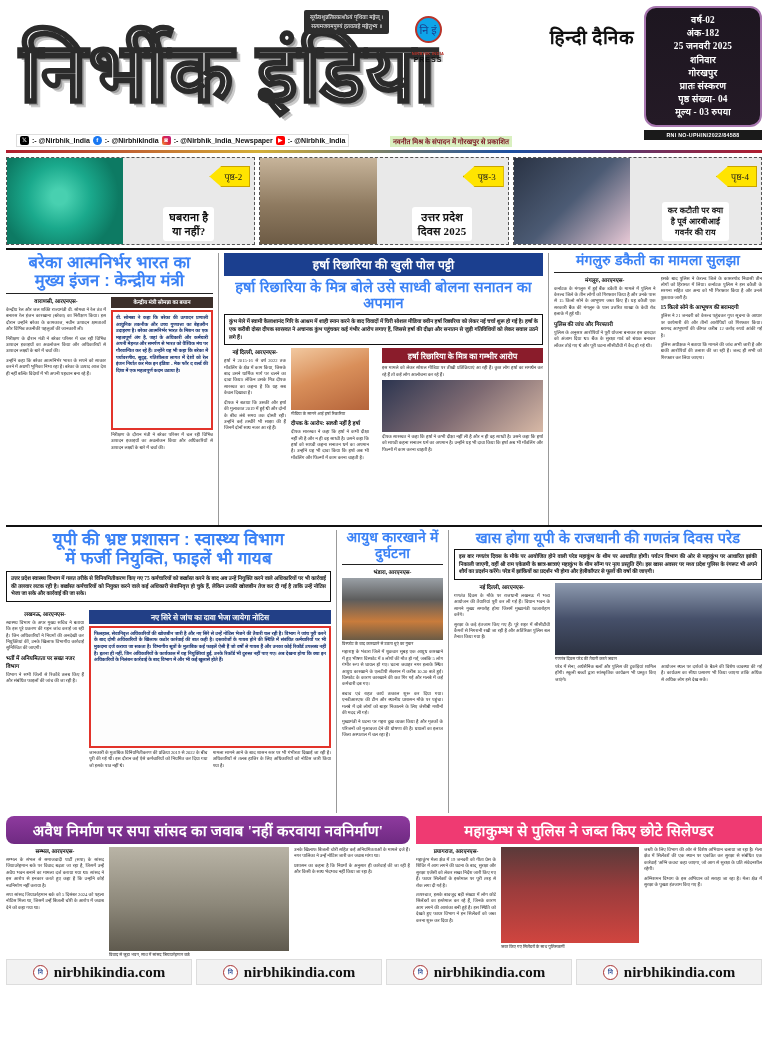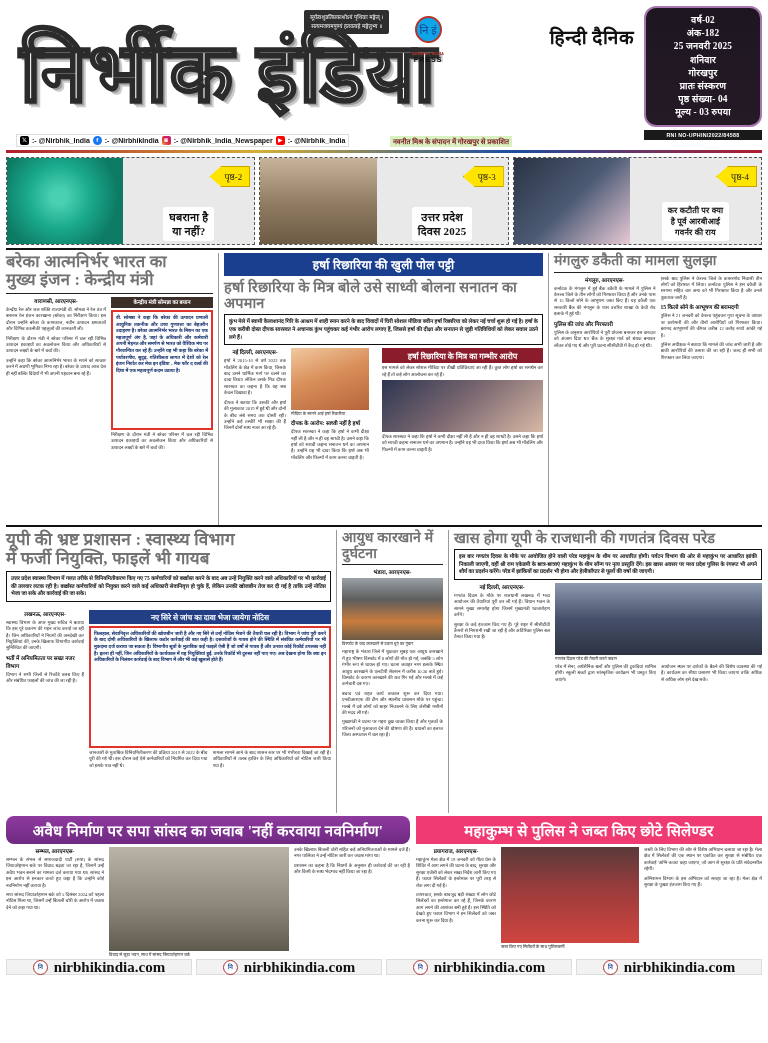--- a/index.html
+++ b/index.html
@@ -115,22 +115,22 @@
     position: absolute; right: 4px; top: 8px;
     background: #ffe400; color: #1b1b1b;
     font-size: 9px; font-weight: normal; padding: 3px 7px 3px 14px;
     font-family: "Liberation Serif", serif;
     clip-path: polygon(12px 0, 100% 0, 100% 100%, 12px 100%, 0 50%);
     border: 1px solid #c9a400;
   }
 
   
   .hl-main {
-    font-family: Liberation Serif, serif;
-    font-weight: bold; color: #737373; 
+    font-family: Liberation Sans, sans-serif;
+    font-weight: bold; color: #3b82f6; text-align: center;
     line-height: 1.12; letter-spacing: .2px;
   }
   .rulethin { border-top: 1px solid #222; }
   .rule2 { border-top: 2px solid #111; }
   .colbody {
     font-size: 4.6px; line-height: 6.4px; text-align: justify;
     color: #2b2b2b; font-family: "Liberation Serif", serif;
     hyphens: auto; overflow: hidden;
   }
   .dateline {
@@ -193,21 +193,21 @@
   .caption {
     font-size: 4.3px; color: #333; font-family: "Liberation Serif", serif;
     line-height: 6px; margin-top: 1px;
   }
 
   
   .footer { display: flex; gap: 4px; margin-top: 3px; }
   .fcell {
     flex: 1; background: #f2f2f2; border: 1px solid #ddd;
     display: flex; align-items: center; justify-content: center; gap: 6px;
-    padding: 2px 0; height: 16px;
+    padding: 2px 0; height: 26px;
   }
   .fcirc { width: 15px; height: 15px; border-radius: 50%; border: 1px solid #a33;
            background:#fff; font-size:6px; color:#1b3f8f; text-align:center; line-height:13px;
            font-family:"Liberation Serif",serif; font-weight:bold;}
   .fweb { font-family: "Liberation Serif", serif; font-size: 15px; font-weight: bold; color: #111; }
 
   .flexrow { display: flex; }
   .sep-v { border-left: 1px solid #999; }
 </style>
 </head>

